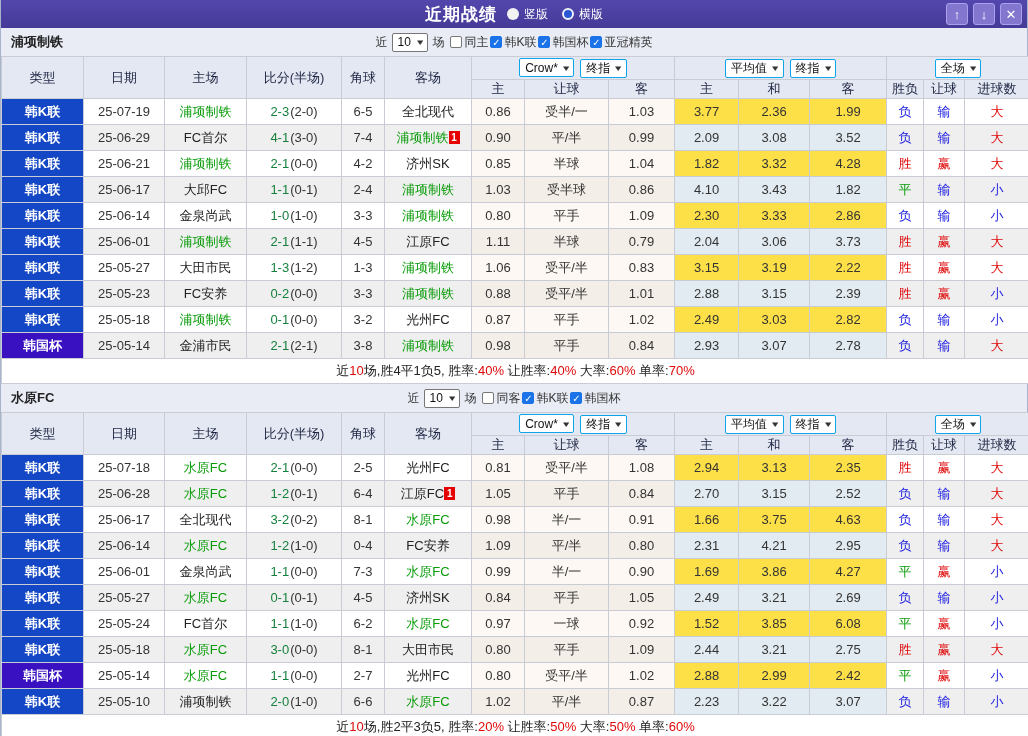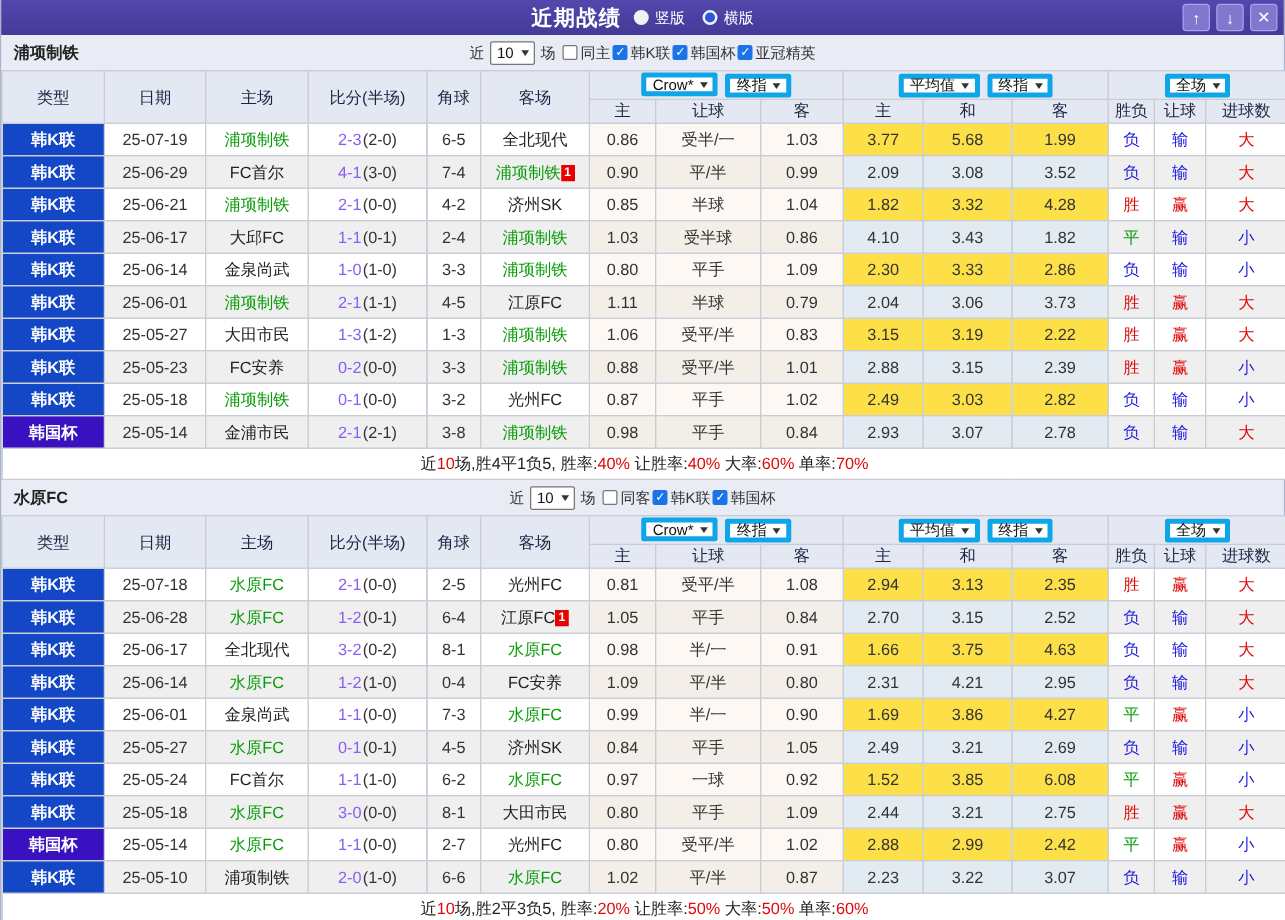--- a/index.html
+++ b/index.html
@@ -28,35 +28,35 @@
   .chev { font-size:9px; color:#333; transform:scaleX(1.4); }
   .cb { display:inline-block; width:12px; height:12px; border:1px solid #777; background:#fff; border-radius:2px; vertical-align:-2px; margin:0 2px; cursor:pointer; }
   .cb.on { background:#1a73e8; border-color:#1a73e8; color:#fff; font-size:10px; line-height:12px; text-align:center; font-weight:bold; }
 
   
   table { border-collapse:collapse; table-layout:fixed; width:1028px; font-size:13px; }
   th,td { border:1px solid #c9ccd4; text-align:center; overflow:hidden; white-space:nowrap; }
   thead th { background:#e4e8f2; color:#1d2442; font-weight:normal; font-size:13px; }
   thead tr.h1 th { height:23px; }
   thead tr.h2 th { height:19px; }
-  .hsel { display:inline-flex; align-items:center; gap:6px; background:#fff; border:4px solid #0ea5e9; border-radius:2px; padding:0 5px; height:19px; font-size:12px; color:#111; margin:0 3px; cursor:pointer; }
+  .hsel { display:inline-flex; align-items:center; gap:6px; background:#fff; border:1px solid #0ea5e9; border-radius:2px; padding:0 5px; height:19px; font-size:12px; color:#111; margin:0 3px; cursor:pointer; }
   tbody td { height:26px; color:#333; }
   tr.odd  td { background:#fff; }
   tr.even td { background:#efefef; }
   tr.odd  td.as { background:#fdf8f3; }
   tr.even td.as { background:#f4eee8; }
   tr.odd  td.eu { background:#fde047; }
   tr.even td.eu { background:#e2ebf1; }
   td.type { color:#fff; font-weight:bold; font-size:13px; }
   tr.odd td.type.k, tr.even td.type.k { background:#1447c5; }
   tr.odd td.type.cup, tr.even td.type.cup { background:#3a11c0; }
   .team { color:#222; }
   .team.self { color:#089b08; }
   .badge { display:inline-block; background:#e60000; color:#fff; font-size:10px; font-weight:bold; width:11px; height:13px; line-height:13px; text-align:center; vertical-align:1px; }
-  .ft { color:#8b5cf6; }
+  .ft { color:#15803d; }
   .ht { color:#333; margin-left:1px; }
   .c-red { color:#e00909; } .c-green { color:#089b08; } .c-blue { color:#1c1ce0; }
   td.sumrow { background:#fff; height:25px; font-size:13px; color:#222; text-align:center; }
   td.sumrow .seg-r { color:#e00909; }
 </style>
 </head>
 <body>
 
 <div class="win">
 
@@ -164,21 +164,21 @@
       <td class="type k">韩K联</td>
       <td>25-07-19</td>
       <td><span class="team self">浦项制铁</span></td>
       <td><span class="ft">2-3</span><span class="ht">(2-0)</span></td>
       <td>6-5</td>
       <td><span class="team">全北现代</span></td>
       <td class="as">0.86</td>
       <td class="as">受半/一</td>
       <td class="as">1.03</td>
       <td class="eu">3.77</td>
-      <td class="eu">5.68</td>
+      <td class="eu">2.36</td>
       <td class="eu">1.99</td>
       <td class="c-blue">负</td>
       <td class="c-blue">输</td>
       <td class="c-red">大</td>
     </tr>
           <tr class="even">
       <td class="type k">韩K联</td>
       <td>25-06-29</td>
       <td><span class="team">FC首尔</span></td>
       <td><span class="ft">4-1</span><span class="ht">(3-0)</span></td>

